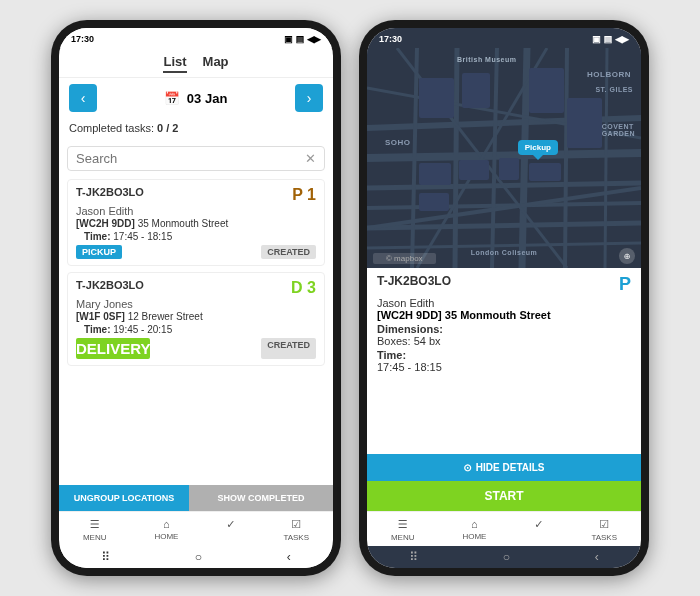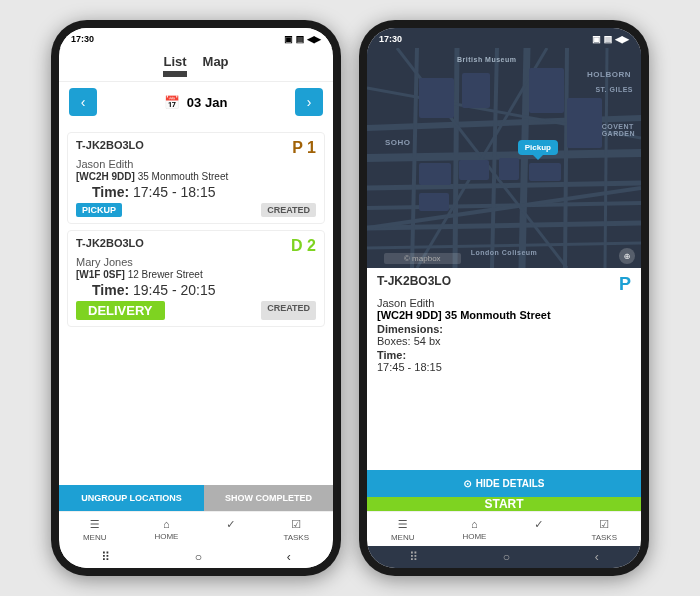--- a/index.html
+++ b/index.html
@@ -65,21 +65,21 @@
       border-bottom: 1px solid #eee;
     }
     .tab {
       font-size: 13px;
       font-weight: 600;
       color: #333;
       padding-bottom: 2px;
       cursor: pointer;
     }
     .tab.active {
-      border-bottom: 6px solid #404040;
+      border-bottom: 2px solid #404040;
     }
     
     .date-nav {
       display: flex;
       align-items: center;
       justify-content: space-between;
       padding: 6px 10px;
     }
     .nav-btn {
       background: #1da0d4;
@@ -171,44 +171,44 @@
       margin: 1px 0;
     }
     .task-addr {
       font-size: 10px;
       color: #333;
     }
     .task-addr span {
       font-weight: 700;
     }
     .task-time {
-      font-size: 14px;
-      color: #333;
-      margin: 2px 16px;
+      font-size: 10px;
+      color: #333;
+      margin: 2px 8px;
     }
     .task-time b { font-weight: 700; }
     .task-footer {
       display: flex;
       justify-content: space-between;
       margin-top: 3px;
     }
     .badge-pickup {
       background: #1da0d4;
       color: white;
       font-size: 9px;
       font-weight: 700;
       padding: 2px 6px;
       border-radius: 2px;
     }
     .badge-delivery {
       background: #7ed321;
       color: white;
-      font-size: 13px;
-      font-weight: 700;
-      padding: 2px 12px;
+      font-size: 15px;
+      font-weight: 700;
+      padding: 2px 0;
       border-radius: 2px;
     }
     .badge-created {
       background: #e0e0e0;
       color: #555;
       font-size: 9px;
       font-weight: 700;
       padding: 2px 6px;
       border-radius: 2px;
       margin-left: 6px;
@@ -227,21 +227,21 @@
       font-size: 9px;
       font-weight: 700;
       cursor: pointer;
       text-transform: uppercase;
     }
     .btn-show-completed {
       flex: 1;
       background: #b0b0b0;
       color: white;
       border: none;
-      padding: 8px 4px;
+      padding: 8px 19px;
       font-size: 9px;
       font-weight: 700;
       cursor: pointer;
       text-transform: uppercase;
     }
     .btn-open-next {
       background: #7ed321;
       color: white;
       border: none;
       padding: 10px;
@@ -327,23 +327,22 @@
       border-top-color: #1da0d4;
       border-bottom: none;
     }
     .mapbox-logo {
       position: absolute;
       bottom: 4px;
       left: 6px;
       font-size: 8px;
       color: #aaa;
       background: rgba(255,255,255,0.15);
-      padding: 1px 20px;
+      padding: 1px 13px;
       border-radius: 2px;
-      margin-left: 11px;
     }
     .compass {
       position: absolute;
       bottom: 4px;
       right: 6px;
       width: 16px;
       height: 16px;
       background: rgba(255,255,255,0.2);
       border-radius: 50%;
       display: flex;
@@ -400,20 +399,21 @@
       text-transform: uppercase;
       display: flex;
       align-items: center;
       justify-content: center;
       gap: 4px;
     }
     .btn-start {
       background: #7ed321;
       color: white;
       border: none;
+      padding: 8px;
       font-size: 12px;
       font-weight: 700;
       cursor: pointer;
       width: 100%;
       text-transform: uppercase;
     }
     
     .map-label {
       position: absolute;
       font-size: 7px;
@@ -447,43 +447,48 @@
       <div class="date-nav">
         <button class="nav-btn">‹</button>
         <div class="date-center">
           <span>📅</span>
           <span>03 Jan</span>
         </div>
         <button class="nav-btn">›</button>
       </div>
 
       <div class="task-info">
-      </div>
-
+        <div>Completed tasks: <b>0 / 2</b></div>
+      </div>
+
+      <div class="search-bar">
+        <input type="text" placeholder="Search" style="">
+        <span class="search-close">✕</span>
+      </div>
 
       <div class="task-list">
 
         <div class="task-card">
           <div class="task-card-header">
             <span class="task-id">T-JK2BO3LO</span>
             <span class="task-priority-p">P 1</span>
           </div>
           <div class="task-name">Jason Edith</div>
           <div class="task-addr"><span>[WC2H 9DD]</span> 35 Monmouth Street</div>
           <div class="task-time"><b>Time:</b> 17:45 - 18:15</div>
           <div class="task-footer">
             <span class="badge-pickup">PICKUP</span>
             <span class="badge-created">CREATED</span>
           </div>
         </div>
 
         <div class="task-card">
           <div class="task-card-header">
             <span class="task-id">T-JK2BO3LO</span>
-            <span class="task-priority-d">D 2</span>
+            <span class="task-priority-d">D 3</span>
           </div>
           <div class="task-name">Mary Jones</div>
           <div class="task-addr"><span>[W1F 0SF]</span> 12 Brewer Street</div>
           <div class="task-time"><b>Time:</b> 19:45 - 20:15</div>
           <div class="task-footer">
             <span class="badge-delivery">DELIVERY</span>
             <span class="badge-created">CREATED</span>
           </div>
         </div>
       </div>

